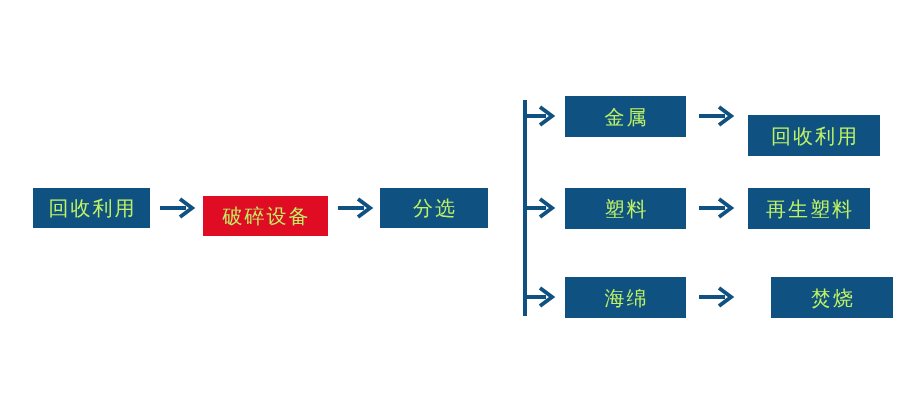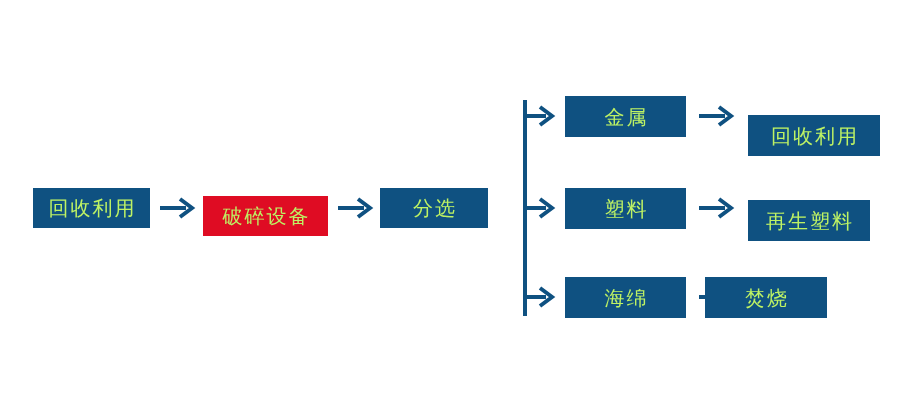--- a/index.html
+++ b/index.html
@@ -38,22 +38,22 @@
   .node-crusher { left: 203px; top: 188px; width: 125px; height: 40px; }
   .node-sort    { left: 380px; top: 188px; width: 108px; height: 40px; }
 
   
   .node-metal   { left: 565px; top: 96px;  width: 121px; height: 41px; }
   .node-plastic { left: 565px; top: 188px; width: 121px; height: 41px; }
   .node-sponge  { left: 565px; top: 277px; width: 121px; height: 41px; }
 
   
   .node-recycle  { left: 748px; top: 96px;  width: 132px; height: 41px; margin-top: 19px; }
-  .node-repla    { left: 748px; top: 188px; width: 122px; height: 41px; margin-top: 12px; }
-  .node-incin    { left: 705px; top: 277px; width: 122px; height: 41px; }
+  .node-repla    { left: 748px; top: 188px; width: 122px; height: 41px; }
+  .node-incin    { left: 771px; top: 277px; width: 122px; height: 41px; }
 
   
   .arrow {
     position: absolute;
     width: 40px;
     height: 28px;
   }
   .arrow-shell-crusher { left: 158px; top: 194px; }
   .arrow-crusher-sort  { left: 336px; top: 194px; }
   .arrow-metal-rec     { left: 697px; top: 102px; }

